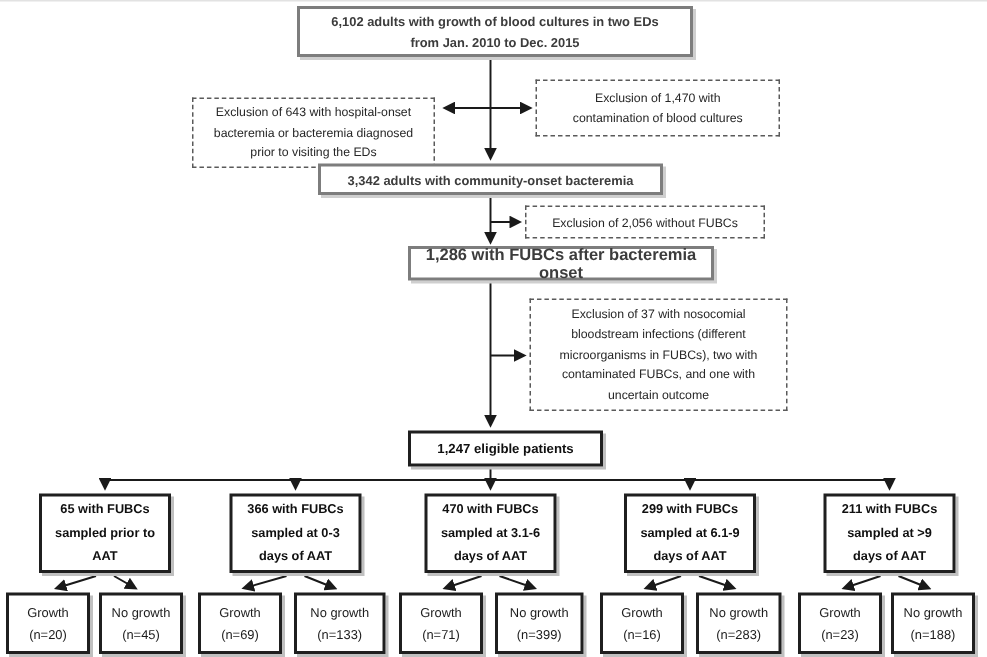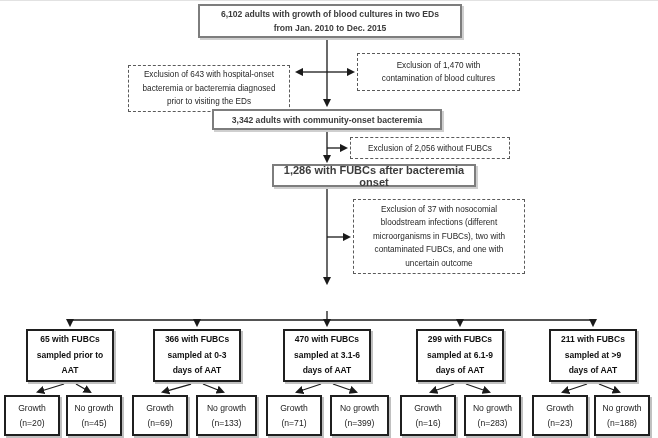--- a/index.html
+++ b/index.html
@@ -91,20 +91,21 @@
   <div class="box dashed excl-contam">Exclusion of 1,470 with
 contamination of blood cultures</div>
   <div class="box solid box-3342">3,342 adults with community-onset bacteremia</div>
   <div class="box dashed excl-fubcs">Exclusion of 2,056 without FUBCs</div>
   <div class="box solid box-1286">1,286 with FUBCs after bacteremia onset</div>
   <div class="box dashed excl-nosoc">Exclusion of 37 with nosocomial
 bloodstream infections (different
 microorganisms in FUBCs), two with
 contaminated FUBCs, and one with
 uncertain outcome</div>
+  <div class="box dark bold box-1247">1,247 eligible patients</div>
 
   <div class="box dark bold branch b1">65 with FUBCs
 sampled prior to
 AAT</div>
   <div class="box dark bold branch b2">366 with FUBCs
 sampled at 0-3
 days of AAT</div>
   <div class="box dark bold branch b3">470 with FUBCs
 sampled at 3.1-6
 days of AAT</div>

